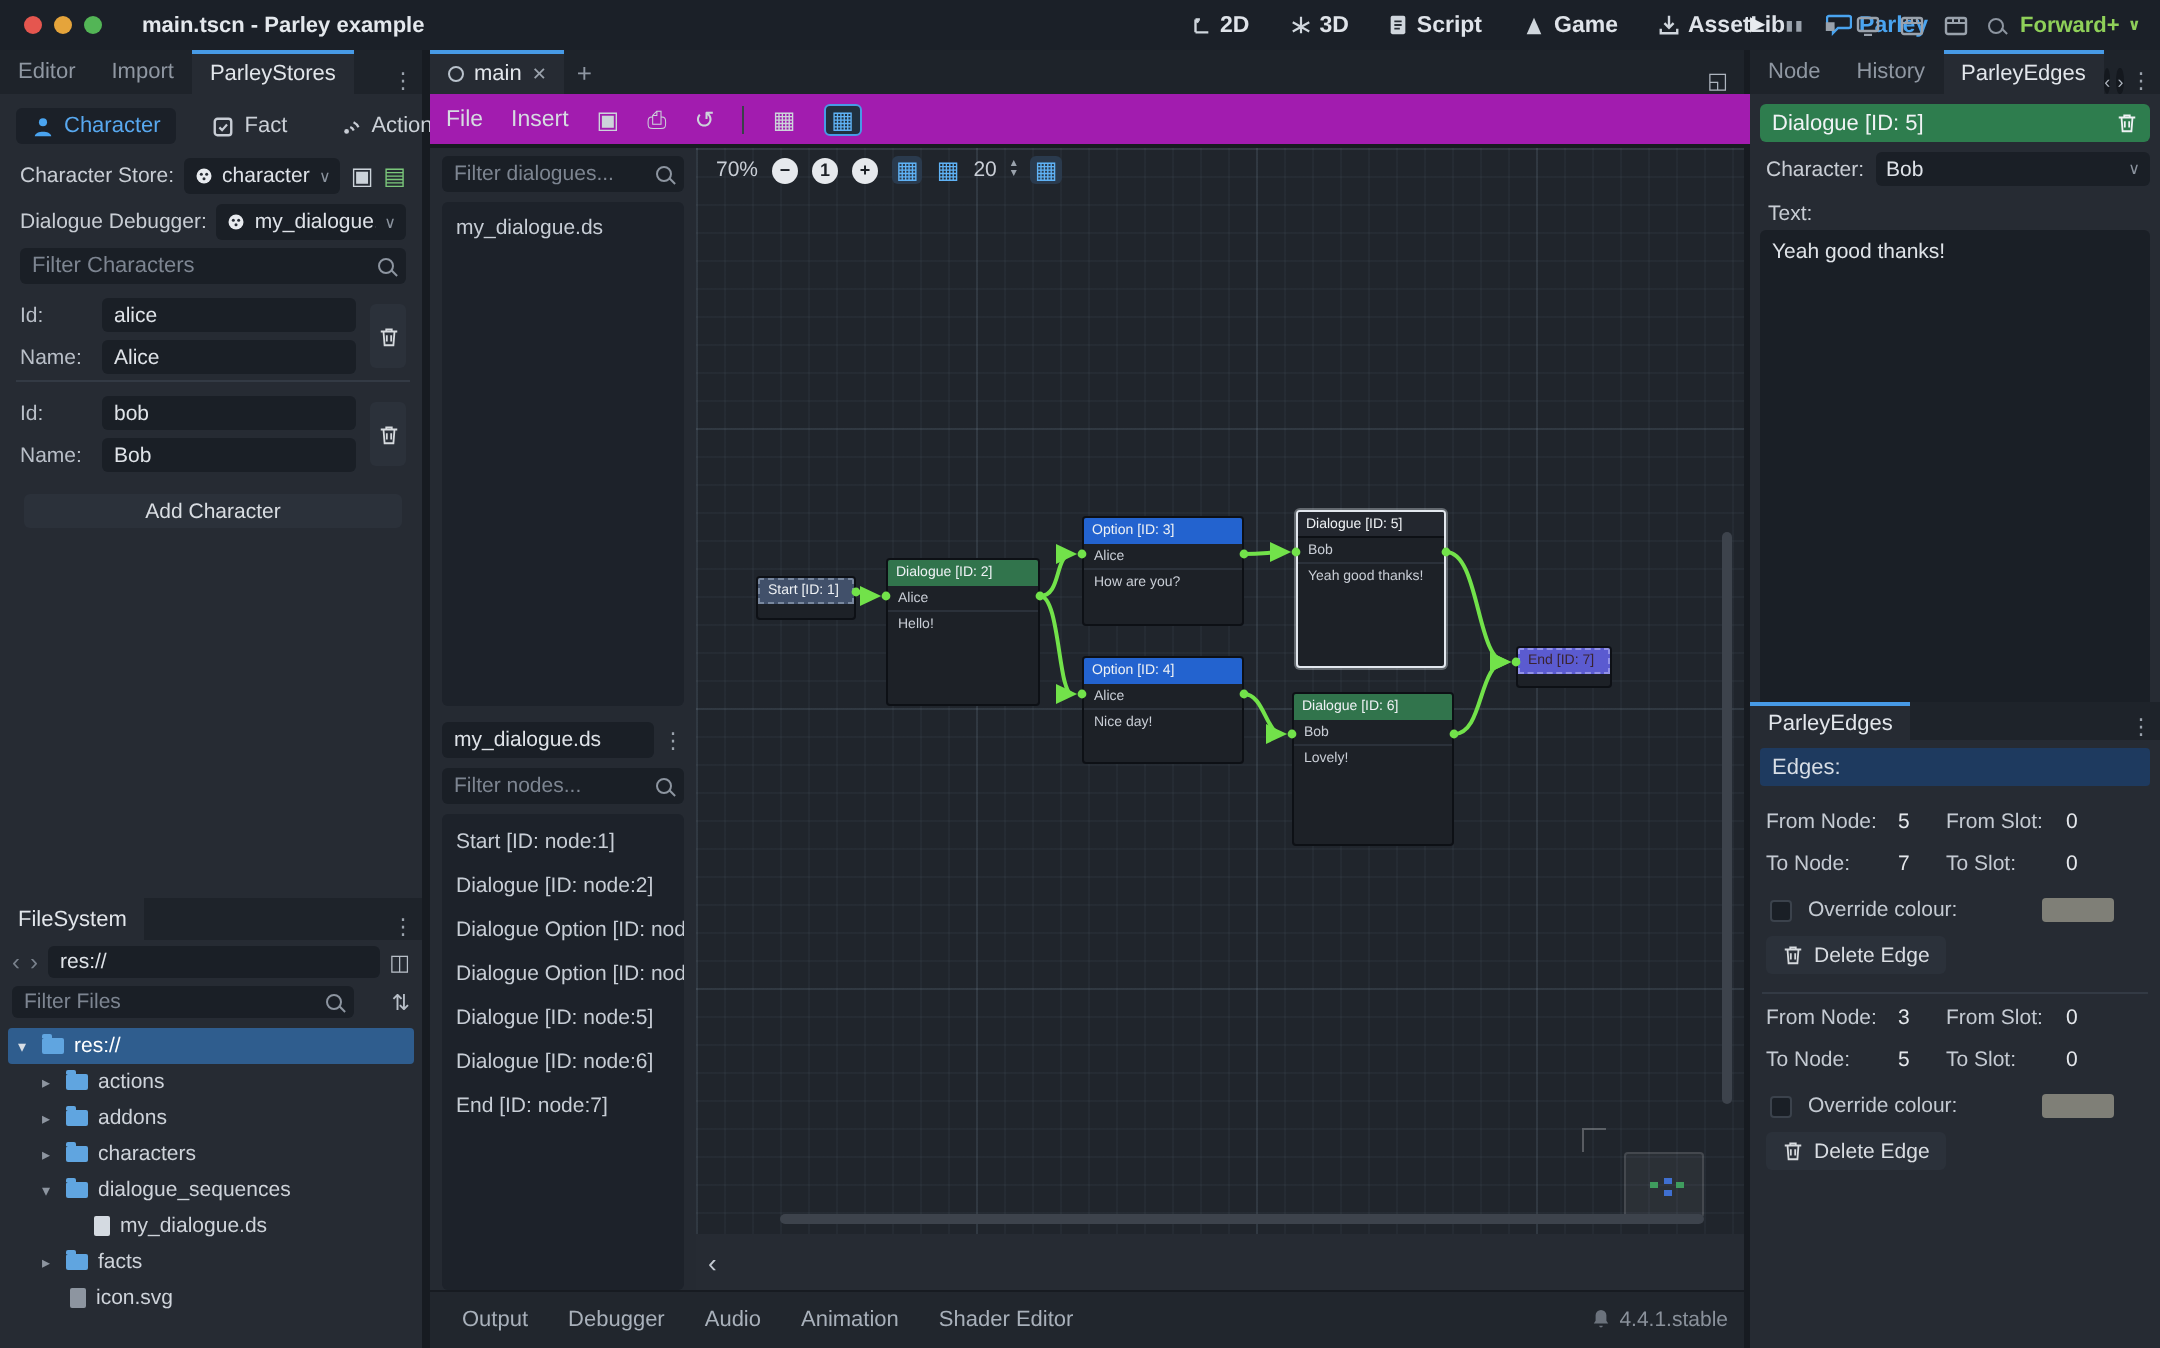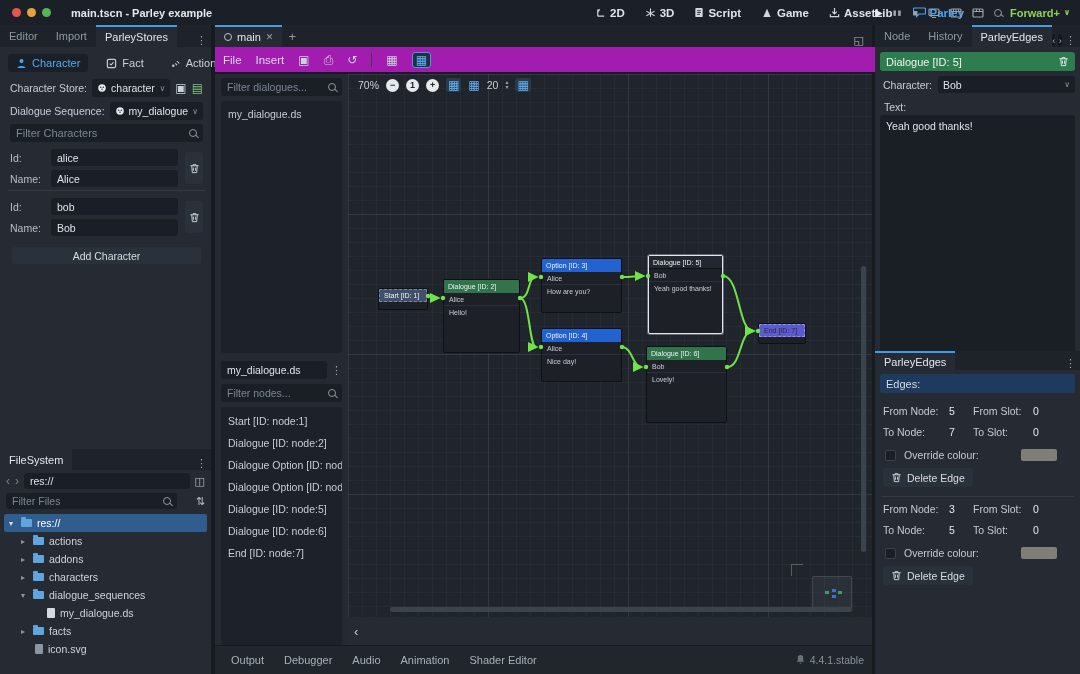--- a/index.html
+++ b/index.html
@@ -219,21 +219,21 @@
             <circle cx="6" cy="7.6" r=".9" fill="#262b33"></circle>
           </svg>
         <span class="val">character</span>
         <span class="chev">∨</span>
       </div>
       <span class="tico">▣</span>
       <span class="tico" style="color:#7bc77b;">▤</span>
     </div>
 
     <div class="row abs" style="left:10px; top:77px; width:193px; gap:5px;">
-      <span class="fieldlab">Dialogue Sequence:</span>
+      <span class="fieldlab">Dialogue Debugger:</span>
       <div class="drop">
         <svg width="10" height="10" viewBox="0 0 12 12">
             <circle cx="6" cy="6" r="4.5" fill="#e8ebef"></circle>
             <circle cx="4.4" cy="5" r=".9" fill="#262b33"></circle>
             <circle cx="7.6" cy="5" r=".9" fill="#262b33"></circle>
             <circle cx="6" cy="7.6" r=".9" fill="#262b33"></circle>
           </svg>
         <span class="val">my_dialogue.ds</span>
         <span class="chev">∨</span>
       </div>

